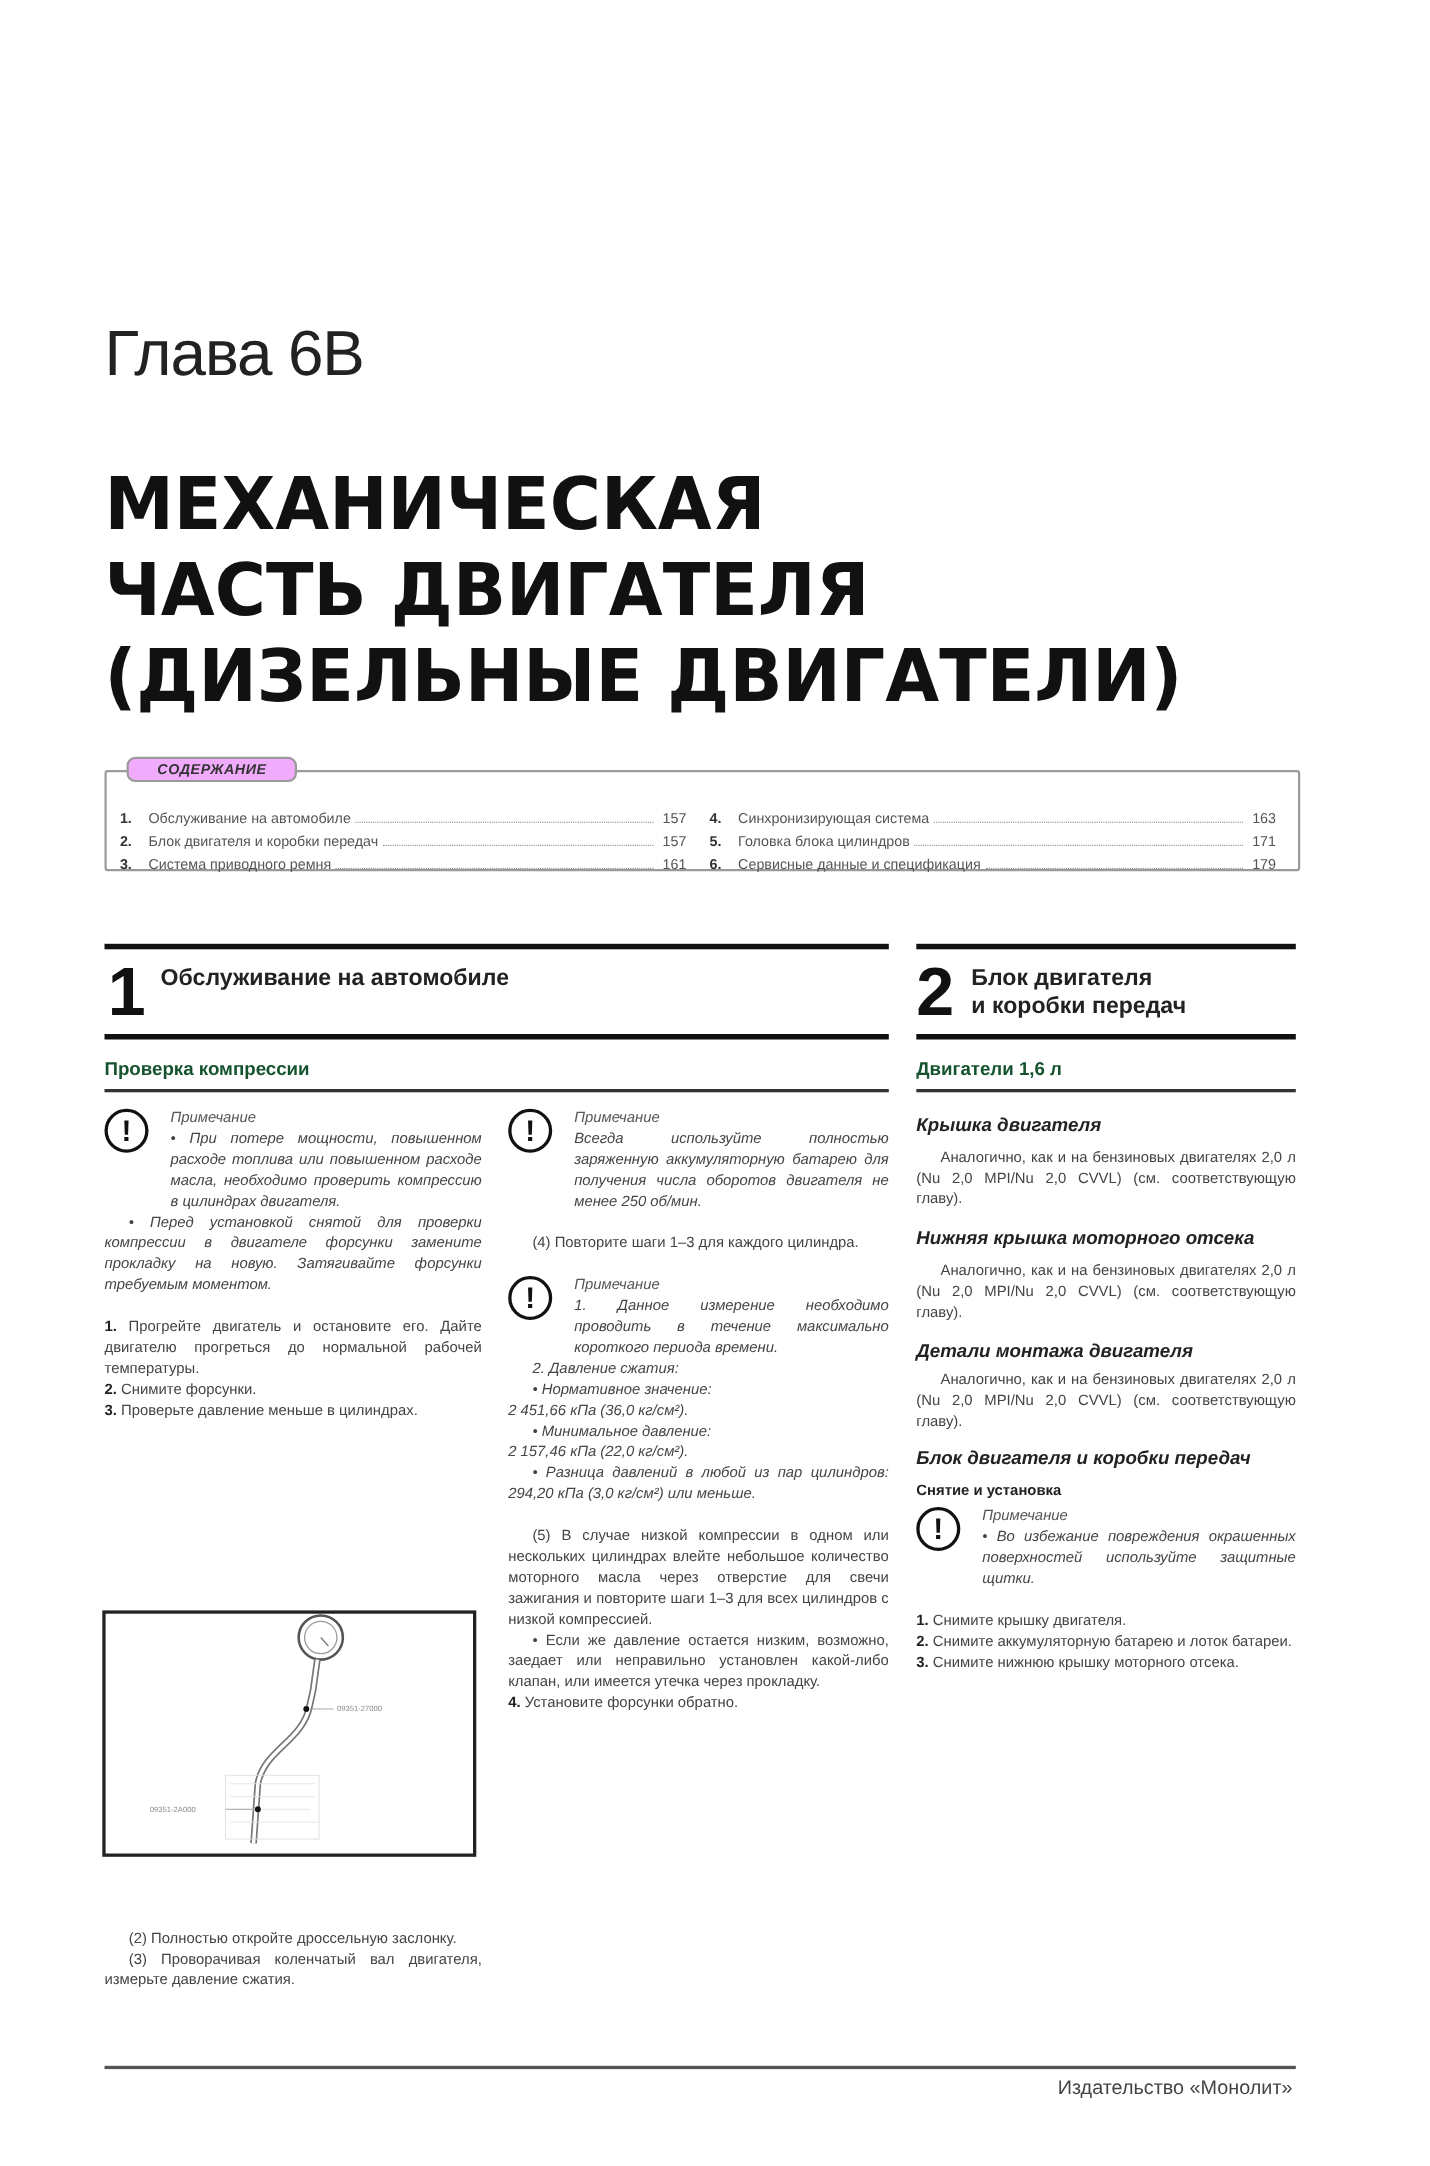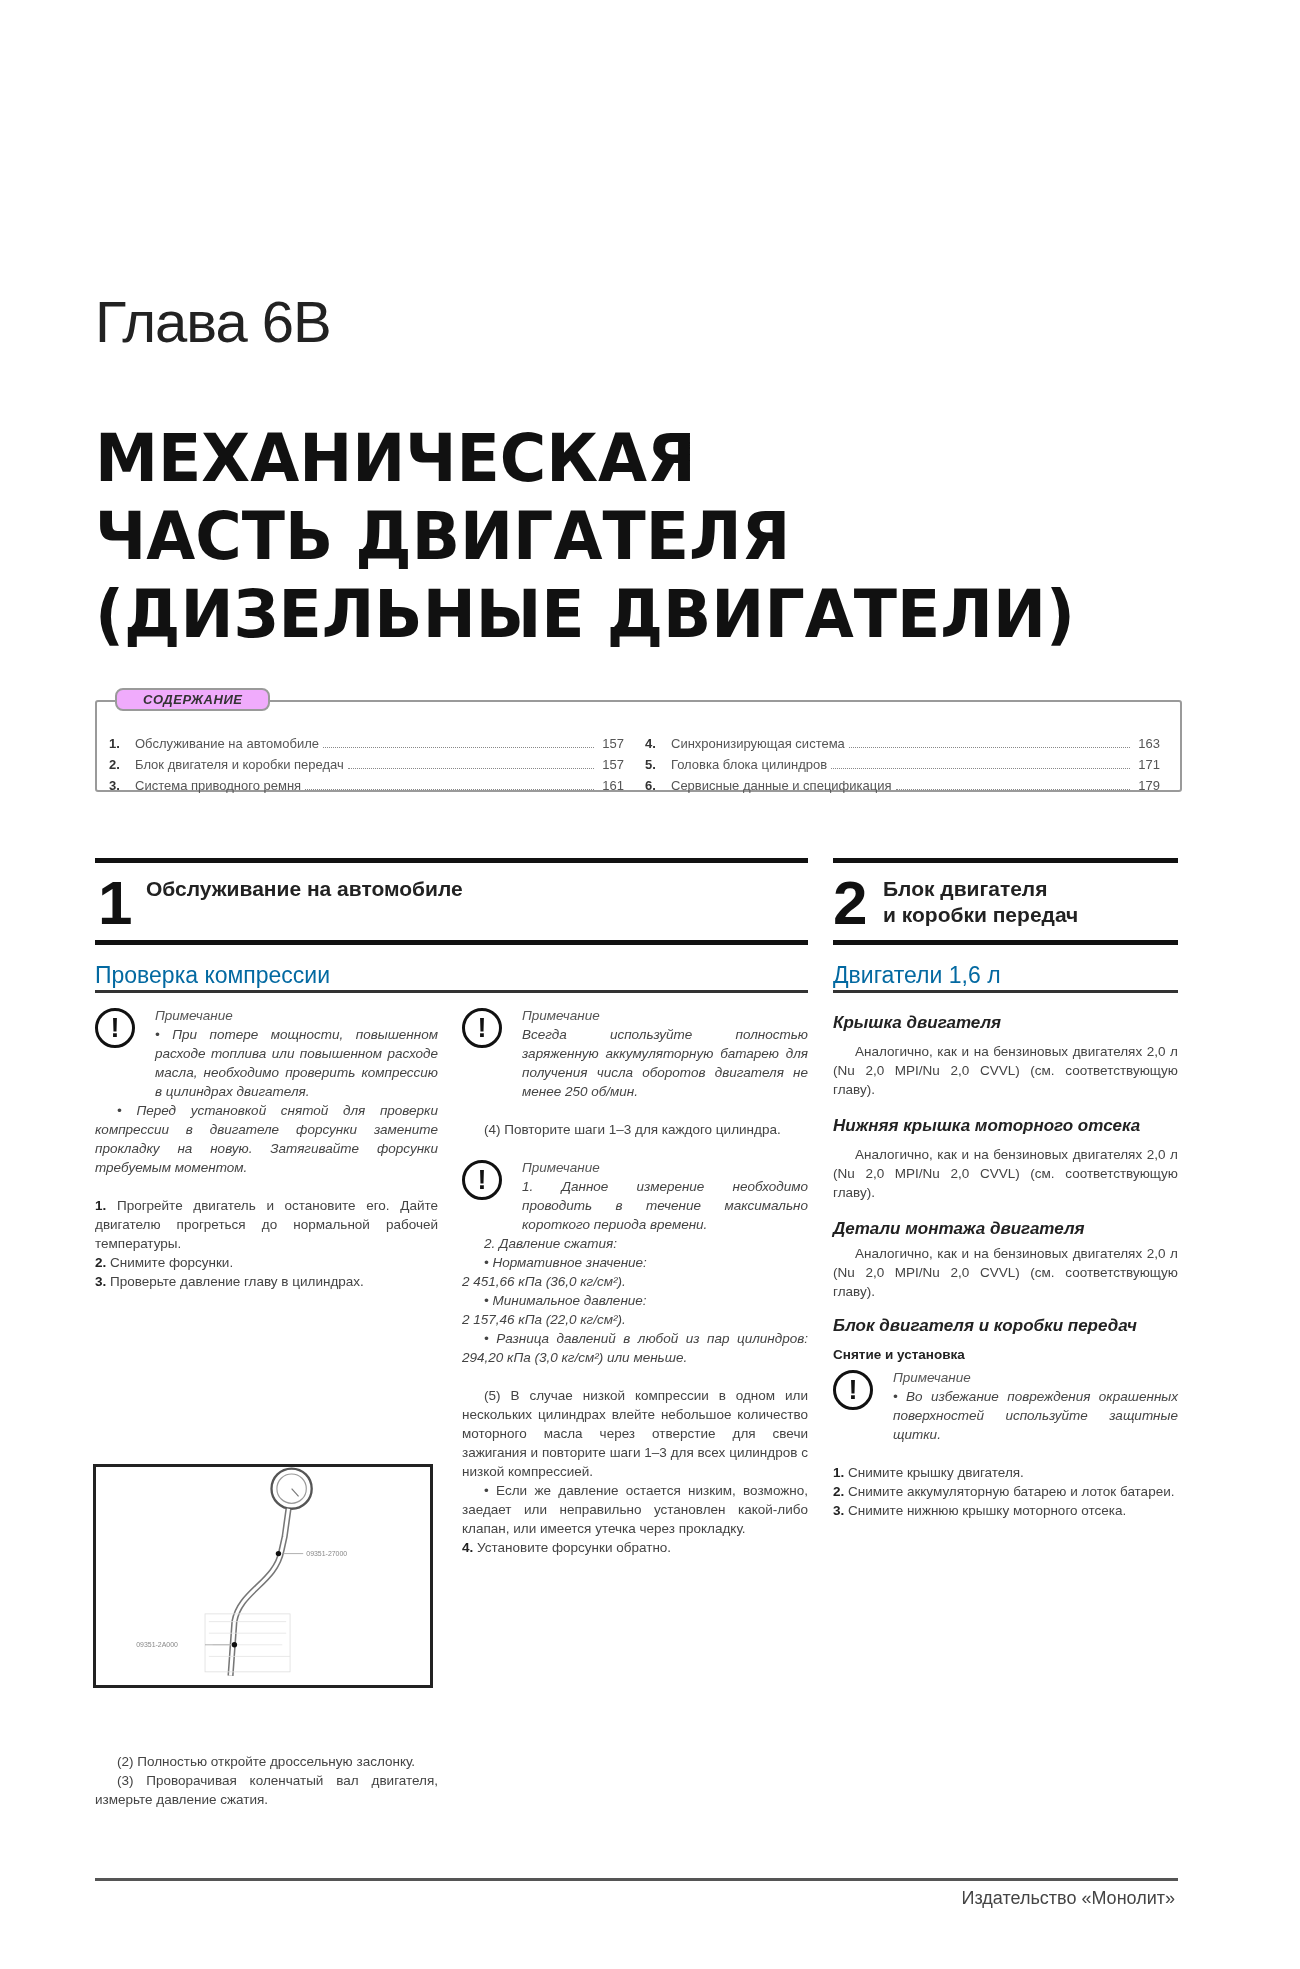--- a/index.html
+++ b/index.html
@@ -20,21 +20,21 @@
   .toc-row { display: flex; align-items: baseline; font-size: 13px; color: #555; height: 21px; }
   .toc-row .num { width: 26px; font-weight: 700; color: #333; }
   .toc-row .lbl { white-space: nowrap; }
   .toc-row .dots { flex: 1; border-bottom: 1px dotted #888; margin: 0 4px; height: 10px; }
   .toc-row .pg { width: 26px; text-align: right; margin-top: 20px; }
 
   .rule { position: absolute; height: 5px; background: #111; }
   .rule.thin { height: 3px; background: #333; }
   .sec-num { position: absolute; font-size: 62px; font-weight: 700; line-height: 1; color: #111; }
   .sec-title { position: absolute; font-size: 21px; font-weight: 700; line-height: 26px; color: #222; }
-  .subhead { position: absolute; font-size: 23px; font-weight: 400; color: #0369a1; }
+  .subhead { position: absolute; font-size: 17px; font-weight: 700; color: #14532d; }
 
   .col { position: absolute; font-size: 13.5px; line-height: 19px; color: #444; text-align: justify; }
   .col p { margin: 0 0 0 0; }
   .col .ind { text-indent: 22px; }
   .col .gap { height: 19px; }
   .col b { color: #222; }
 
   .note { position: relative; }
   .note-icon { position: absolute; left: 0; top: 2px; width: 40px; height: 40px; border: 3px solid #111; border-radius: 50%;
                box-sizing: border-box; text-align: center; font-weight: 900; font-size: 27px; line-height: 34px; color: #111; }
@@ -115,21 +115,21 @@
 <div class="col" style="left:95px; top:1006px; width:343px;">
   <div class="note">
     <div class="note-icon">!</div>
     <div class="note-head">Примечание</div>
     <div class="note-body" style="padding-left:60px;">• При потере мощности, повышенном расходе топлива или повышенном расходе масла, необходимо проверить компрессию в цилиндрах двигателя.</div>
     <div class="note-body ind">• Перед установкой снятой для проверки компрессии в двигателе форсунки замените прокладку на новую. Затягивайте форсунки требуемым моментом.</div>
   </div>
   <div class="gap"></div>
   <p><b>1.</b> <span>Прогрейте двигатель и остановите его. Дайте двигателю прогреться до нормальной рабочей температуры.</span></p>
   <p><b>2.</b> <span>Снимите форсунки.</span></p>
-  <p><b>3.</b> <span>Проверьте давление главу в цилиндрах.</span></p>
+  <p><b>3.</b> <span>Проверьте давление меньше в цилиндрах.</span></p>
 </div>
 
 <div class="figure">
   <svg viewBox="0 0 340 282">
     <circle cx="207" cy="28" r="26" fill="none" stroke="#555" stroke-width="3"></circle>
     <circle cx="207" cy="28" r="19" fill="none" stroke="#999" stroke-width="1.5"></circle>
     <line x1="207" y1="28" x2="216" y2="38" stroke="#777" stroke-width="1.5"></line>
     <path d="M203 54 L198 90 L194 108 C186 150 140 160 133 200 L128 270" fill="none" stroke="#777" stroke-width="8"></path>
     <path d="M203 54 L198 90 L194 108 C186 150 140 160 133 200 L128 270" fill="none" stroke="#fff" stroke-width="4"></path>
     <circle cx="190" cy="112" r="3.5" fill="#111"></circle>

